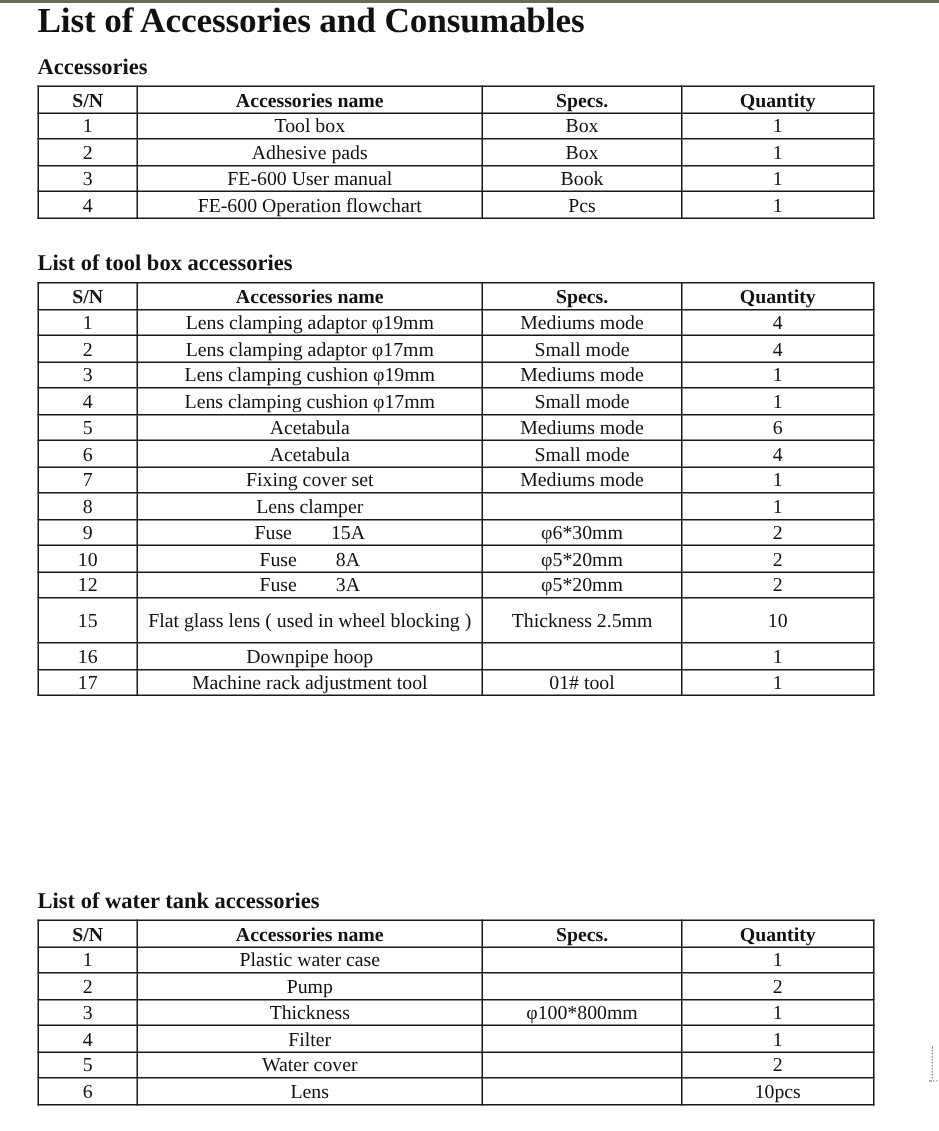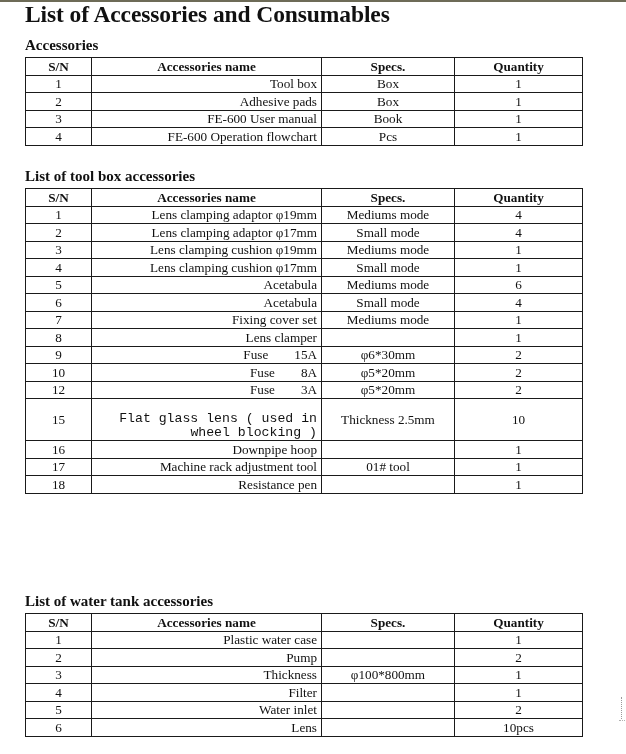--- a/index.html
+++ b/index.html
@@ -58,30 +58,29 @@
     overflow: hidden;
   }
   table.acc th {
     text-align: center;
     font-weight: bold;
   }
   table.acc td.sn, table.acc td.spec, table.acc td.qty {
     text-align: center;
   }
   table.acc td.name {
-    text-align: right;
+    text-align: center;
     padding-left: 4px;
   }
   table.acc td.wrap {
     white-space: normal;
     line-height: 14px;
-    padding-top: 12px;
+    padding-top: 0;
     padding-bottom: 0;
     height: 29px;
-    font-family: Liberation Mono, monospace;
   }
   col.c-sn { width: 66px; }
   col.c-name { width: 230px; }
   col.c-spec { width: 133px; }
   col.c-qty { width: 128px; }
 
   .dots {
     position: absolute;
     left: 621px;
     top: 697px;
@@ -244,26 +243,20 @@
       <td class="name">Downpipe hoop</td>
       <td class="spec"></td>
       <td class="qty">1</td>
     </tr>
     <tr>
       <td class="sn">17</td>
       <td class="name">Machine rack adjustment tool</td>
       <td class="spec">01# tool</td>
       <td class="qty">1</td>
     </tr>
-    <tr>
-      <td class="sn">18</td>
-      <td class="name">Resistance pen</td>
-      <td class="spec"></td>
-      <td class="qty">1</td>
-    </tr>
   </tbody>
 </table>
 
 <div class="section-title" style="top:592px">List of water tank accessories</div>
 <table class="acc" style="top:613px">
   <colgroup>
       <col class="c-sn">
       <col class="c-name">
       <col class="c-spec">
       <col class="c-qty">
@@ -296,21 +289,21 @@
       <td class="qty">1</td>
     </tr>
     <tr>
       <td class="sn">4</td>
       <td class="name">Filter</td>
       <td class="spec"></td>
       <td class="qty">1</td>
     </tr>
     <tr>
       <td class="sn">5</td>
-      <td class="name">Water inlet</td>
+      <td class="name">Water cover</td>
       <td class="spec"></td>
       <td class="qty">2</td>
     </tr>
     <tr>
       <td class="sn">6</td>
       <td class="name">Lens</td>
       <td class="spec"></td>
       <td class="qty">10pcs</td>
     </tr>
   </tbody>

